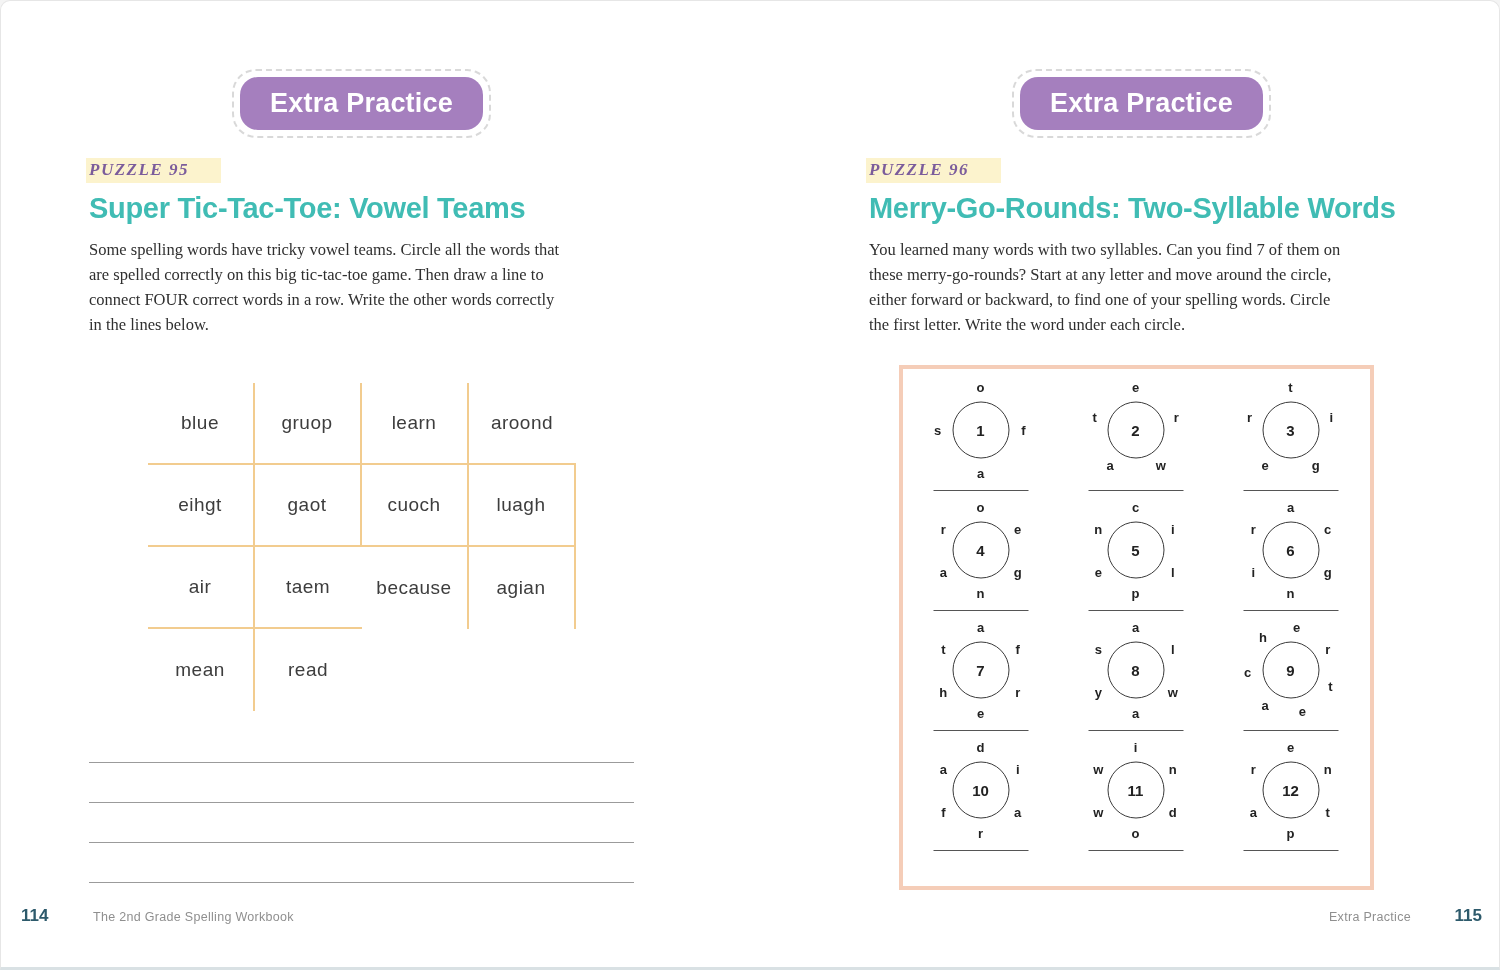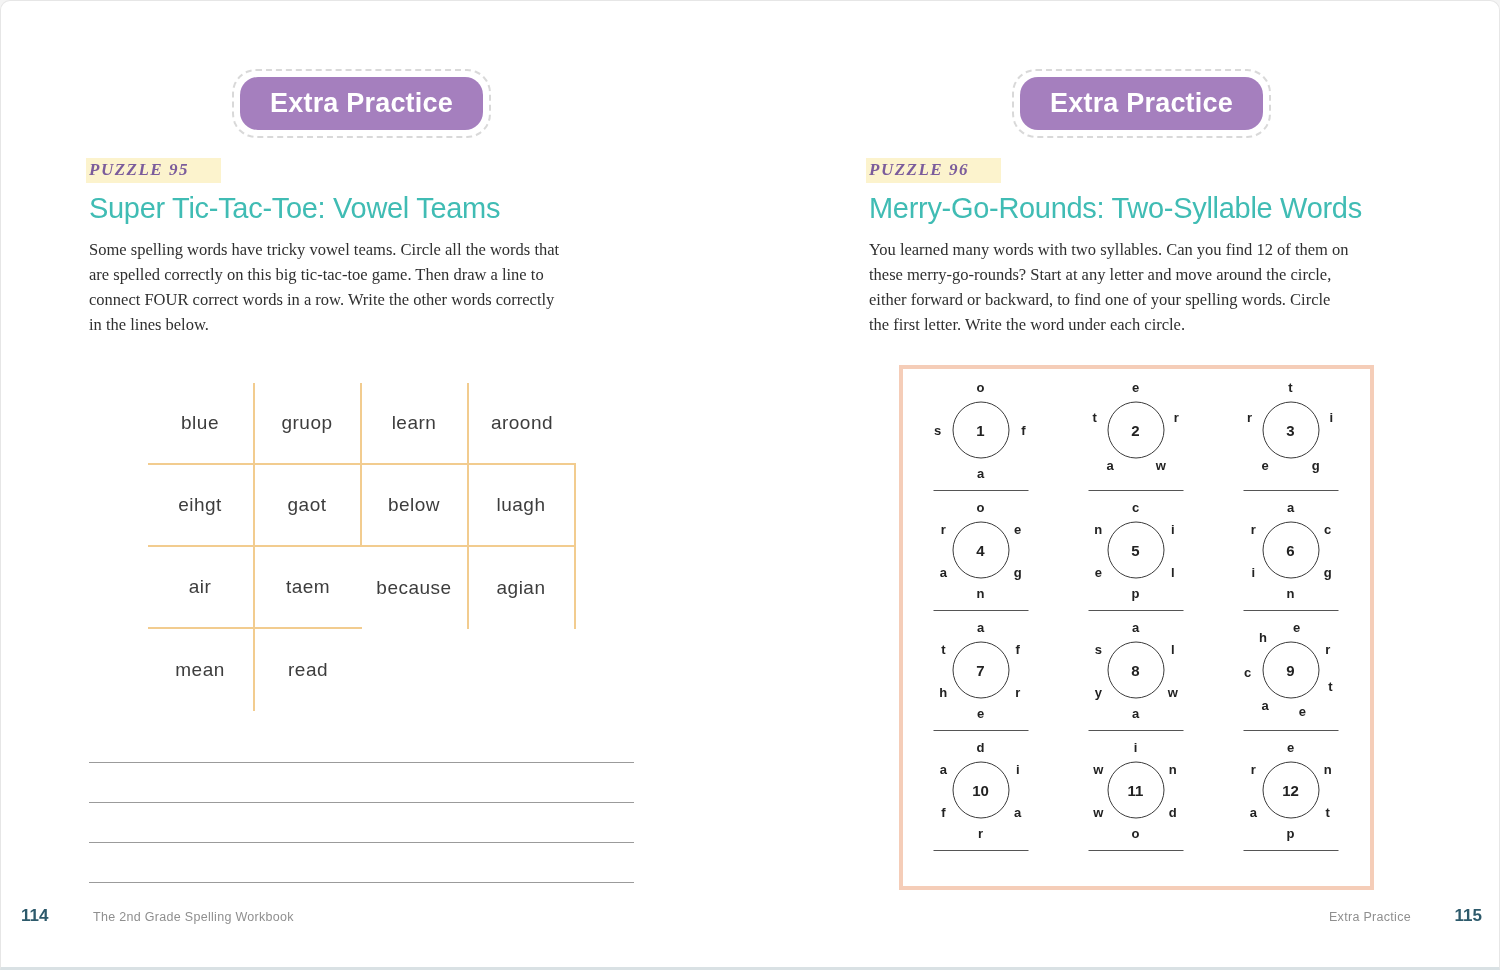--- a/index.html
+++ b/index.html
@@ -33,21 +33,21 @@
     width:fit-content;
   }
   .puzzle-label span {
     background:#fcf3cd; padding:2px 32px 3px 3px; margin-left:-3px;
     display:inline-block;
     font-style:italic;
   }
 
   
   .puzzle-title {
-    margin-top:9px; font-size:29px; font-weight:normal; color:#40bcb4;
+    margin-top:9px; font-size:29px; font-weight:bold; color:#40bcb4;
     letter-spacing:-0.3px;
   }
 
   
   .instructions {
     margin-top:12px; font-family:"Liberation Serif", serif;
     font-size:16.5px; line-height:25px; color:#2f2f2f; white-space:pre-line;
   }
 
   
@@ -122,21 +122,21 @@
 connect FOUR correct words in a row. Write the other words correctly
 in the lines below.</p>
 
       <div class="ttt-grid" id="ttt-grid">
           <div class="ttt-cell">blue</div>
           <div class="ttt-cell">gruop</div>
           <div class="ttt-cell">learn</div>
           <div class="ttt-cell last-col">aroond</div>
           <div class="ttt-cell">eihgt</div>
           <div class="ttt-cell">gaot</div>
-          <div class="ttt-cell">below</div>
+          <div class="ttt-cell">cuoch</div>
           <div class="ttt-cell">luagh</div>
           <div class="ttt-cell">air</div>
           <div class="ttt-cell last-col">taem</div>
           <div class="ttt-cell last-row">because</div>
           <div class="ttt-cell last-row">agian</div>
           <div class="ttt-cell last-row">mean</div>
           <div class="ttt-cell last-col last-row">read</div>
         </div>
 
       <div class="write-lines" id="write-lines">
@@ -153,21 +153,21 @@
 
   <div class="page page-right">
     <div class="content">
       <div class="badge-outer">
         <div class="badge-inner">Extra Practice</div>
       </div>
       <div class="puzzle-label">
         <span>PUZZLE 96</span>
       </div>
       <h1 class="puzzle-title">Merry-Go-Rounds: Two-Syllable Words</h1>
-      <p class="instructions">You learned many words with two syllables. Can you find 12 of them on
+      <p class="instructions">You learned many words with two syllables. Can you find 7 of them on
 these merry-go-rounds? Start at any letter and move around the circle,
 either forward or backward, to find one of your spelling words. Circle
 the first letter. Write the word under each circle.</p>
 
       <div class="mgr-box" id="mgr-box">
           <div class="mgr-cell">
             <div class="mgr-wheel">
               <div class="mgr-circle">1</div>
               <span class="mgr-letter" style="left: 0px; top: -43px;">o</span>
               <span class="mgr-letter" style="left: 43px; top: 0px;">f</span>

